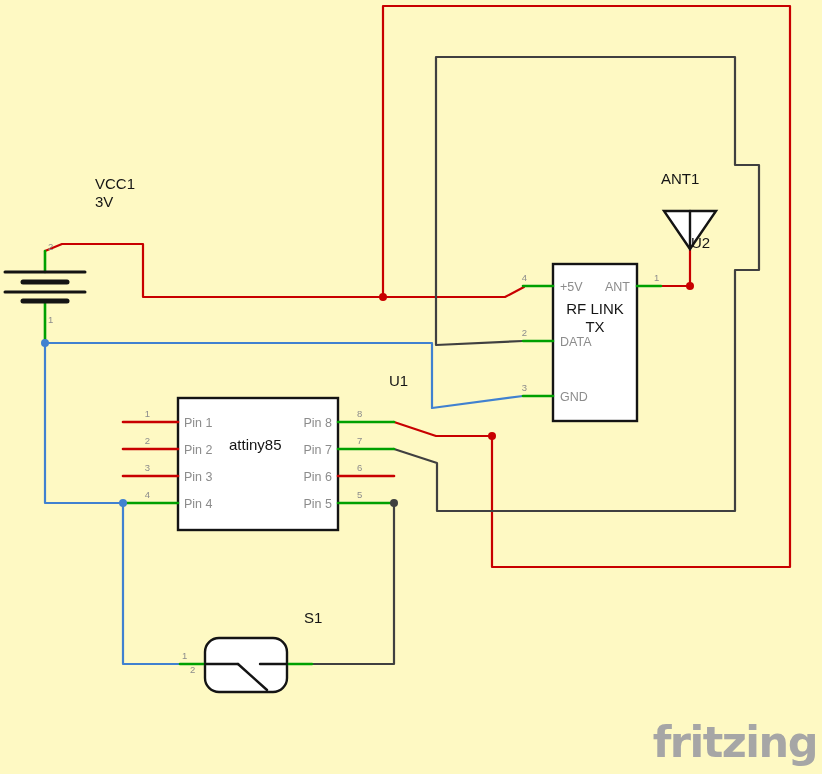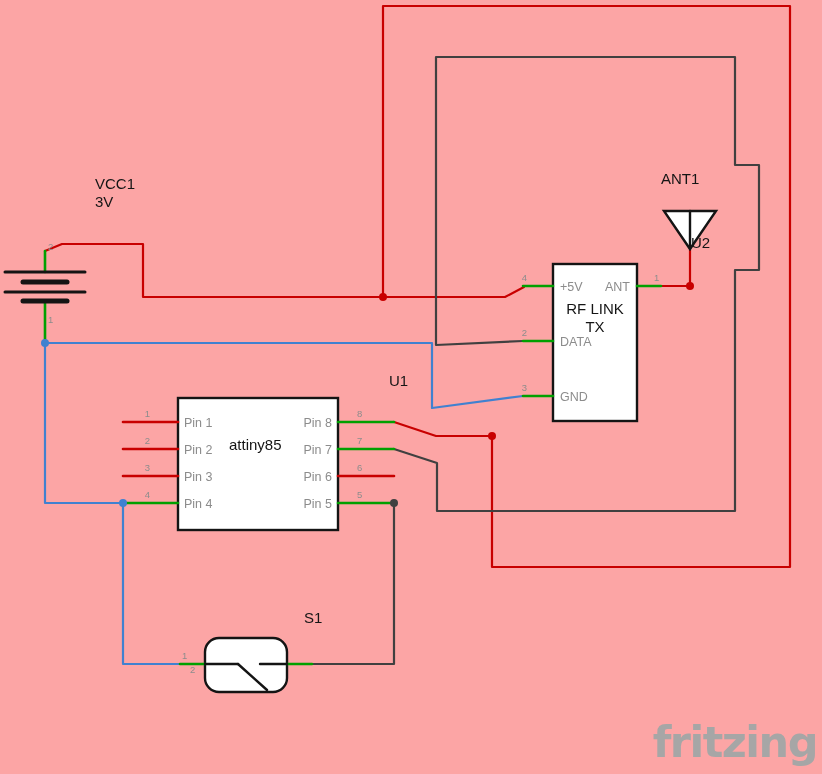--- a/index.html
+++ b/index.html
@@ -1,16 +1,16 @@
 <!DOCTYPE html>
 <html style="--wire-red: #c80000; --wire-blue: #4081d0; --wire-black: #404040; --pin-green: #00a000; --label-gray: #8c8c8c; --part-black: #141414; --logo-gray: #a6a6a6;"><head>
 <meta charset="utf-8">
 <style>
   html,body{margin:0;padding:0;background:#ffffff;}
-  .canvas{position:relative;width:822px;height:774px;background:#fca5a5;overflow:hidden;}
+  .canvas{position:relative;width:822px;height:774px;background:#fef9c3;overflow:hidden;}
   svg text{font-family:"Liberation Sans",sans-serif;}
   .lbl-title{fill:#151515;font-size:15px;}
   .lbl-pin{fill:var(--label-gray);font-size:12.5px;}
   .lbl-num{fill:var(--label-gray);font-size:9.5px;}
   .wire{fill:none;stroke-width:2.2;stroke-linecap:round;stroke-linejoin:round;}
   .wire-red{stroke:var(--wire-red);}
   .wire-blue{stroke:var(--wire-blue);}
   .wire-black{stroke:var(--wire-black);}
   .leg{fill:none;stroke:var(--pin-green);stroke-width:2.6;stroke-linecap:round;}
   .leg-red{fill:none;stroke:var(--wire-red);stroke-width:2.6;stroke-linecap:round;}

